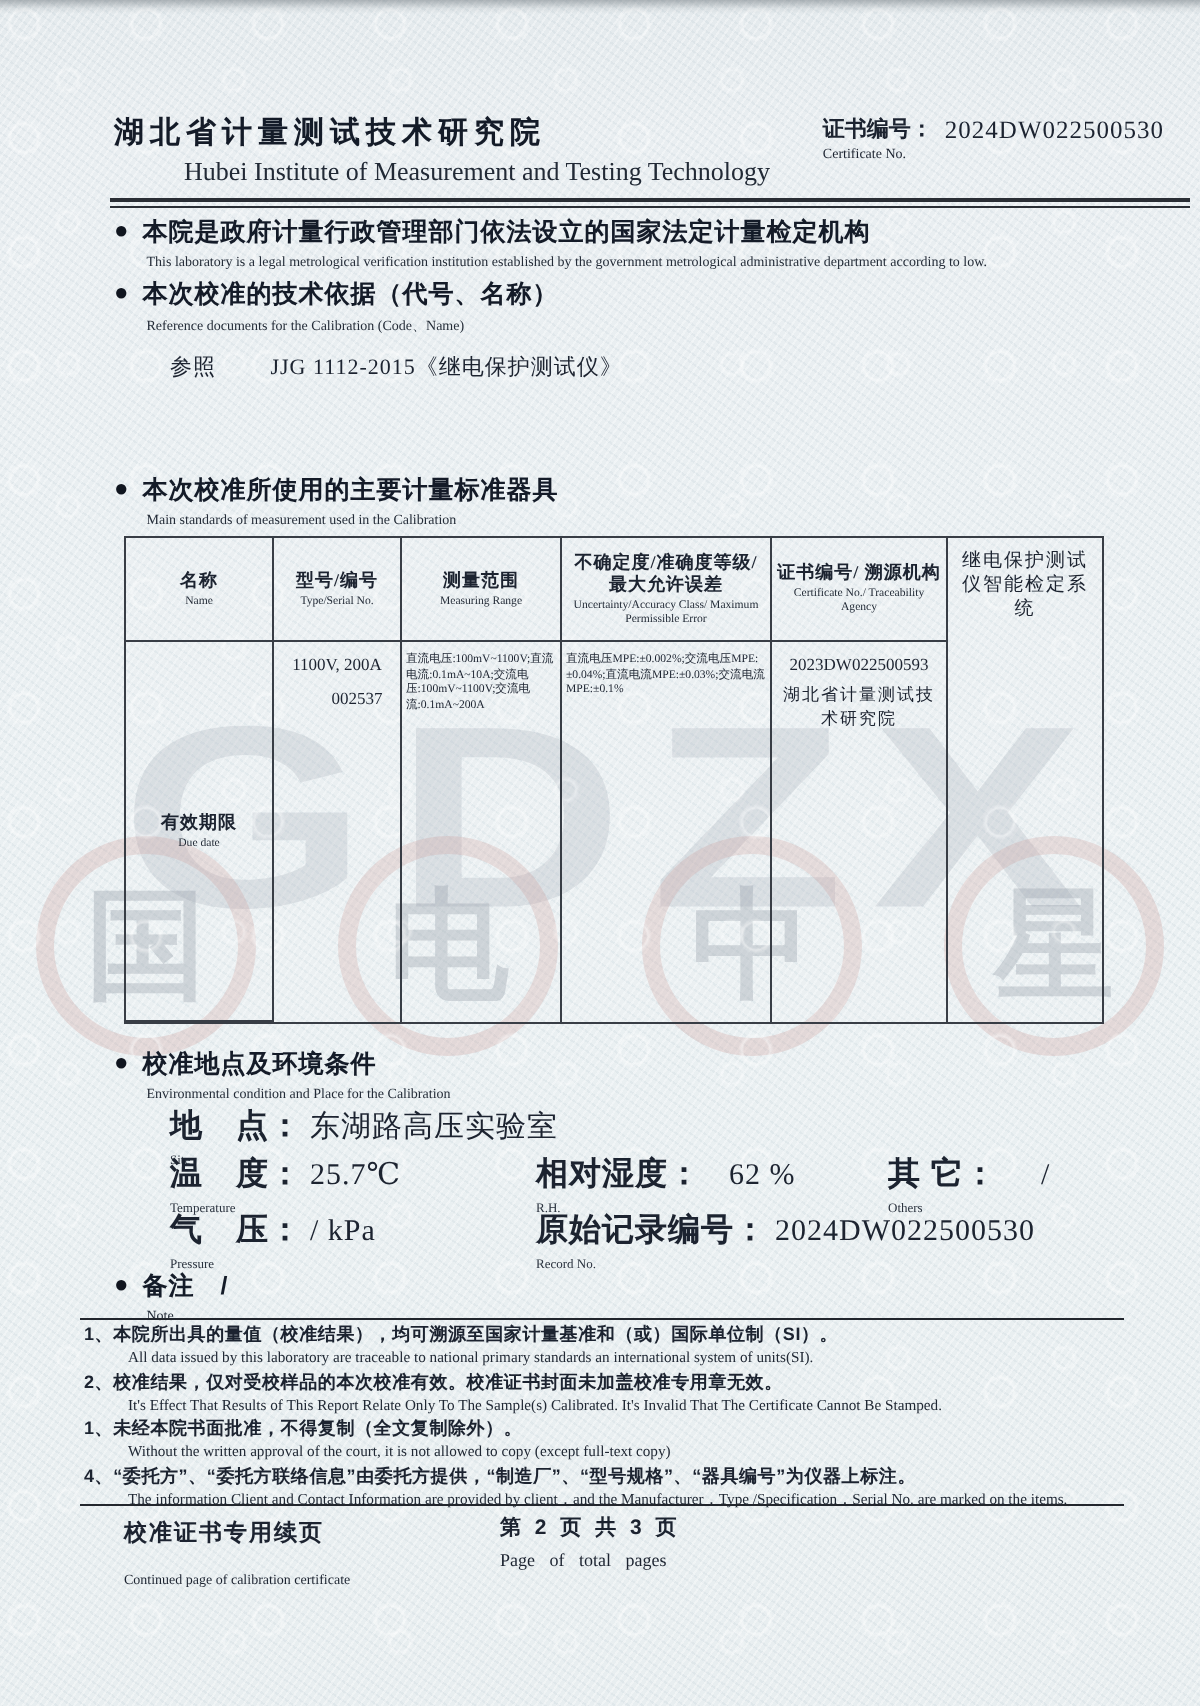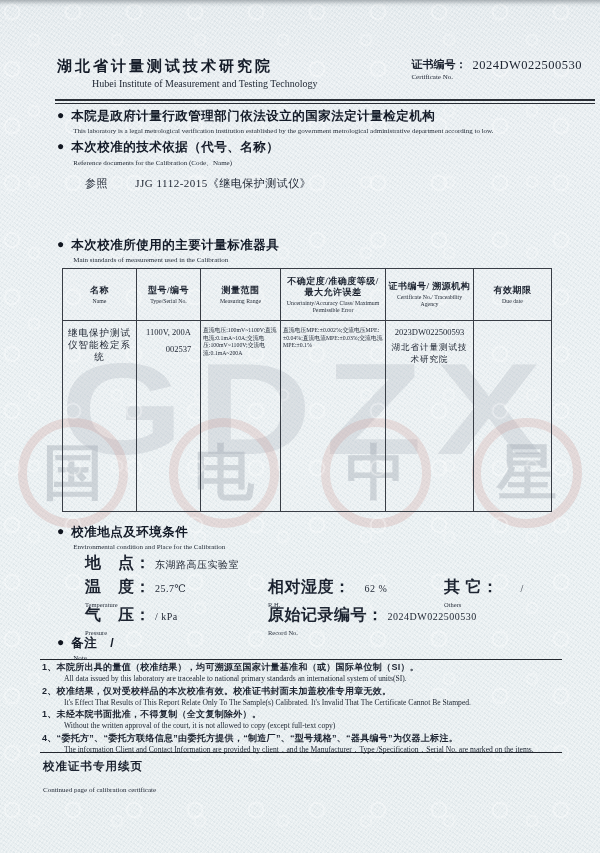--- a/index.html
+++ b/index.html
@@ -29,21 +29,21 @@
   .wm-ring{width:92px;height:92px;border-radius:50%;border:9px solid rgba(205,156,150,.28);
     display:flex;align-items:center;justify-content:center;
     font-family:"Liberation Sans","DejaVu Sans",sans-serif;font-weight:bold;
     font-size:60px;color:rgba(150,158,168,.38);}
 
   .content{position:absolute;inset:0;z-index:2;}
 
   
   .hdr{position:absolute;top:57px;left:57px;right:18px;display:flex;justify-content:space-between;}
   .inst-cn{font-family:"Liberation Sans","DejaVu Sans",sans-serif;font-weight:bold;font-size:15px;letter-spacing:3px;color:#141b28;}
-  .inst-en{font-size:10px;color:#222a36;margin-top:2px;padding-left:35px;}
+  .inst-en{font-size:13px;color:#222a36;margin-top:2px;padding-left:35px;}
   .certno{display:flex;gap:6px;}
   .certno-labels .cn{font-family:"Liberation Sans",sans-serif;font-weight:bold;font-size:11px;}
   .certno-labels .en{font-size:7px;margin-top:1px;}
   .certno-val{font-size:12.5px;padding-top:1px;letter-spacing:.5px;}
   .dbl-rule{position:absolute;top:99px;left:55px;right:5px;height:2px;
     border-top:2.5px solid #2a2e35;border-bottom:1px solid #2a2e35;}
 
   
   .bullet{position:absolute;left:57px;right:10px;display:flex;gap:7px;}
   .dot{font-size:12px;line-height:14px;color:#10151f;}
@@ -65,31 +65,31 @@
   .th-en{font-size:5.8px;line-height:7px;margin-top:2px;color:#242c38;}
   .brow{justify-content:flex-start !important;padding-top:6px !important;}
   .td-cn{font-size:9.5px;line-height:12px;letter-spacing:1px;}
   .td-mono{font-size:8.5px;line-height:11px;}
   .td-tiny{font-size:5.8px;line-height:7.5px;text-align:left;}
   .td-date{font-size:9.5px;letter-spacing:.5px;}
 
   
   .env-item{position:absolute;}
   .env-cn{font-family:"Liberation Sans",sans-serif;font-weight:bold;font-size:16px;letter-spacing:.5px;}
-  .env-val{font-size:10px;margin-left:4px;letter-spacing:.5px;}
+  .env-val{font-size:15px;margin-left:4px;letter-spacing:.5px;}
   .env-en{font-size:6.5px;color:#2a323e;margin-top:3px;}
 
   
   .rule{position:absolute;left:40px;right:38px;border-top:1.5px solid #22262d;}
   .notes{position:absolute;top:662px;left:42px;right:36px;}
   .note-cn{font-family:"Liberation Sans",sans-serif;font-weight:bold;font-size:9px;line-height:11px;letter-spacing:.3px;}
   .note-en{font-size:7.6px;line-height:9.5px;margin:1px 0 2px 22px;color:#202834;}
 
   
-  .foot-left{position:absolute;top:759px;left:43px;}
+  .foot-left{position:absolute;top:759px;left:62px;}
   .foot-left .cn{font-family:"Liberation Sans",sans-serif;font-weight:bold;font-size:11.5px;letter-spacing:1px;}
   .foot-left .en{font-size:7px;margin-top:12px;}
   .foot-center{position:absolute;top:757px;left:250px;}
   .foot-center .cn{font-size:10.5px;font-weight:bold;letter-spacing:2px;font-family:"Liberation Sans",sans-serif;}
   .foot-center .en{font-size:9px;margin-top:4px;word-spacing:5px;}
 </style>
 </head>
 <body>
 
 <div class="page">
@@ -164,27 +164,27 @@
         <div class="th-en">Measuring Range</div>
       </div>
       <div class="cell hrow">
         <div class="th-cn">不确定度/准确度等级/ 最大允许误差</div>
         <div class="th-en">Uncertainty/Accuracy Class/ Maximum Permissible Error</div>
       </div>
       <div class="cell hrow">
         <div class="th-cn">证书编号/ 溯源机构</div>
         <div class="th-en">Certificate No./ Traceability Agency</div>
       </div>
+      <div class="cell brow">
+        <div class="td-cn">继电保护测试仪智能检定系统</div>
+      </div>
+
       <div class="cell hrow">
         <div class="th-cn">有效期限</div>
         <div class="th-en">Due date</div>
-      </div>
-
-      <div class="cell brow">
-        <div class="td-cn">继电保护测试仪智能检定系统</div>
       </div>
       <div class="cell brow">
         <div class="td-mono">1100V, 200A</div>
         <div class="td-mono" style="margin-top:6px;margin-left:20px;">002537</div>
       </div>
       <div class="cell brow">
         <div class="td-tiny">直流电压:100mV~1100V;直流电流:0.1mA~10A;交流电压:100mV~1100V;交流电流:0.1mA~200A</div>
       </div>
       <div class="cell brow">
         <div class="td-tiny">直流电压MPE:±0.002%;交流电压MPE:±0.04%;直流电流MPE:±0.03%;交流电流MPE:±0.1%</div>
@@ -254,15 +254,19 @@
         <div class="note-cn">4、“委托方”、“委托方联络信息”由委托方提供，“制造厂”、“型号规格”、“器具编号”为仪器上标注。</div>
         <div class="note-en">The information Client and Contact Information are provided by client，and the Manufacturer，Type /Specification，Serial No. are marked on the items.</div>
       </div>
     </div>
     <div class="rule" style="top:752px;"></div>
 
     <div class="foot-left">
       <div class="cn">校准证书专用续页</div>
       <div class="en">Continued page of calibration certificate</div>
     </div>
+    <div class="foot-center">
+      <div class="cn">第  2  页 共  3  页</div>
+      <div class="en">Page  of   total  pages</div>
+    </div>
 
   </div>
 </div>
 
 </body></html>

